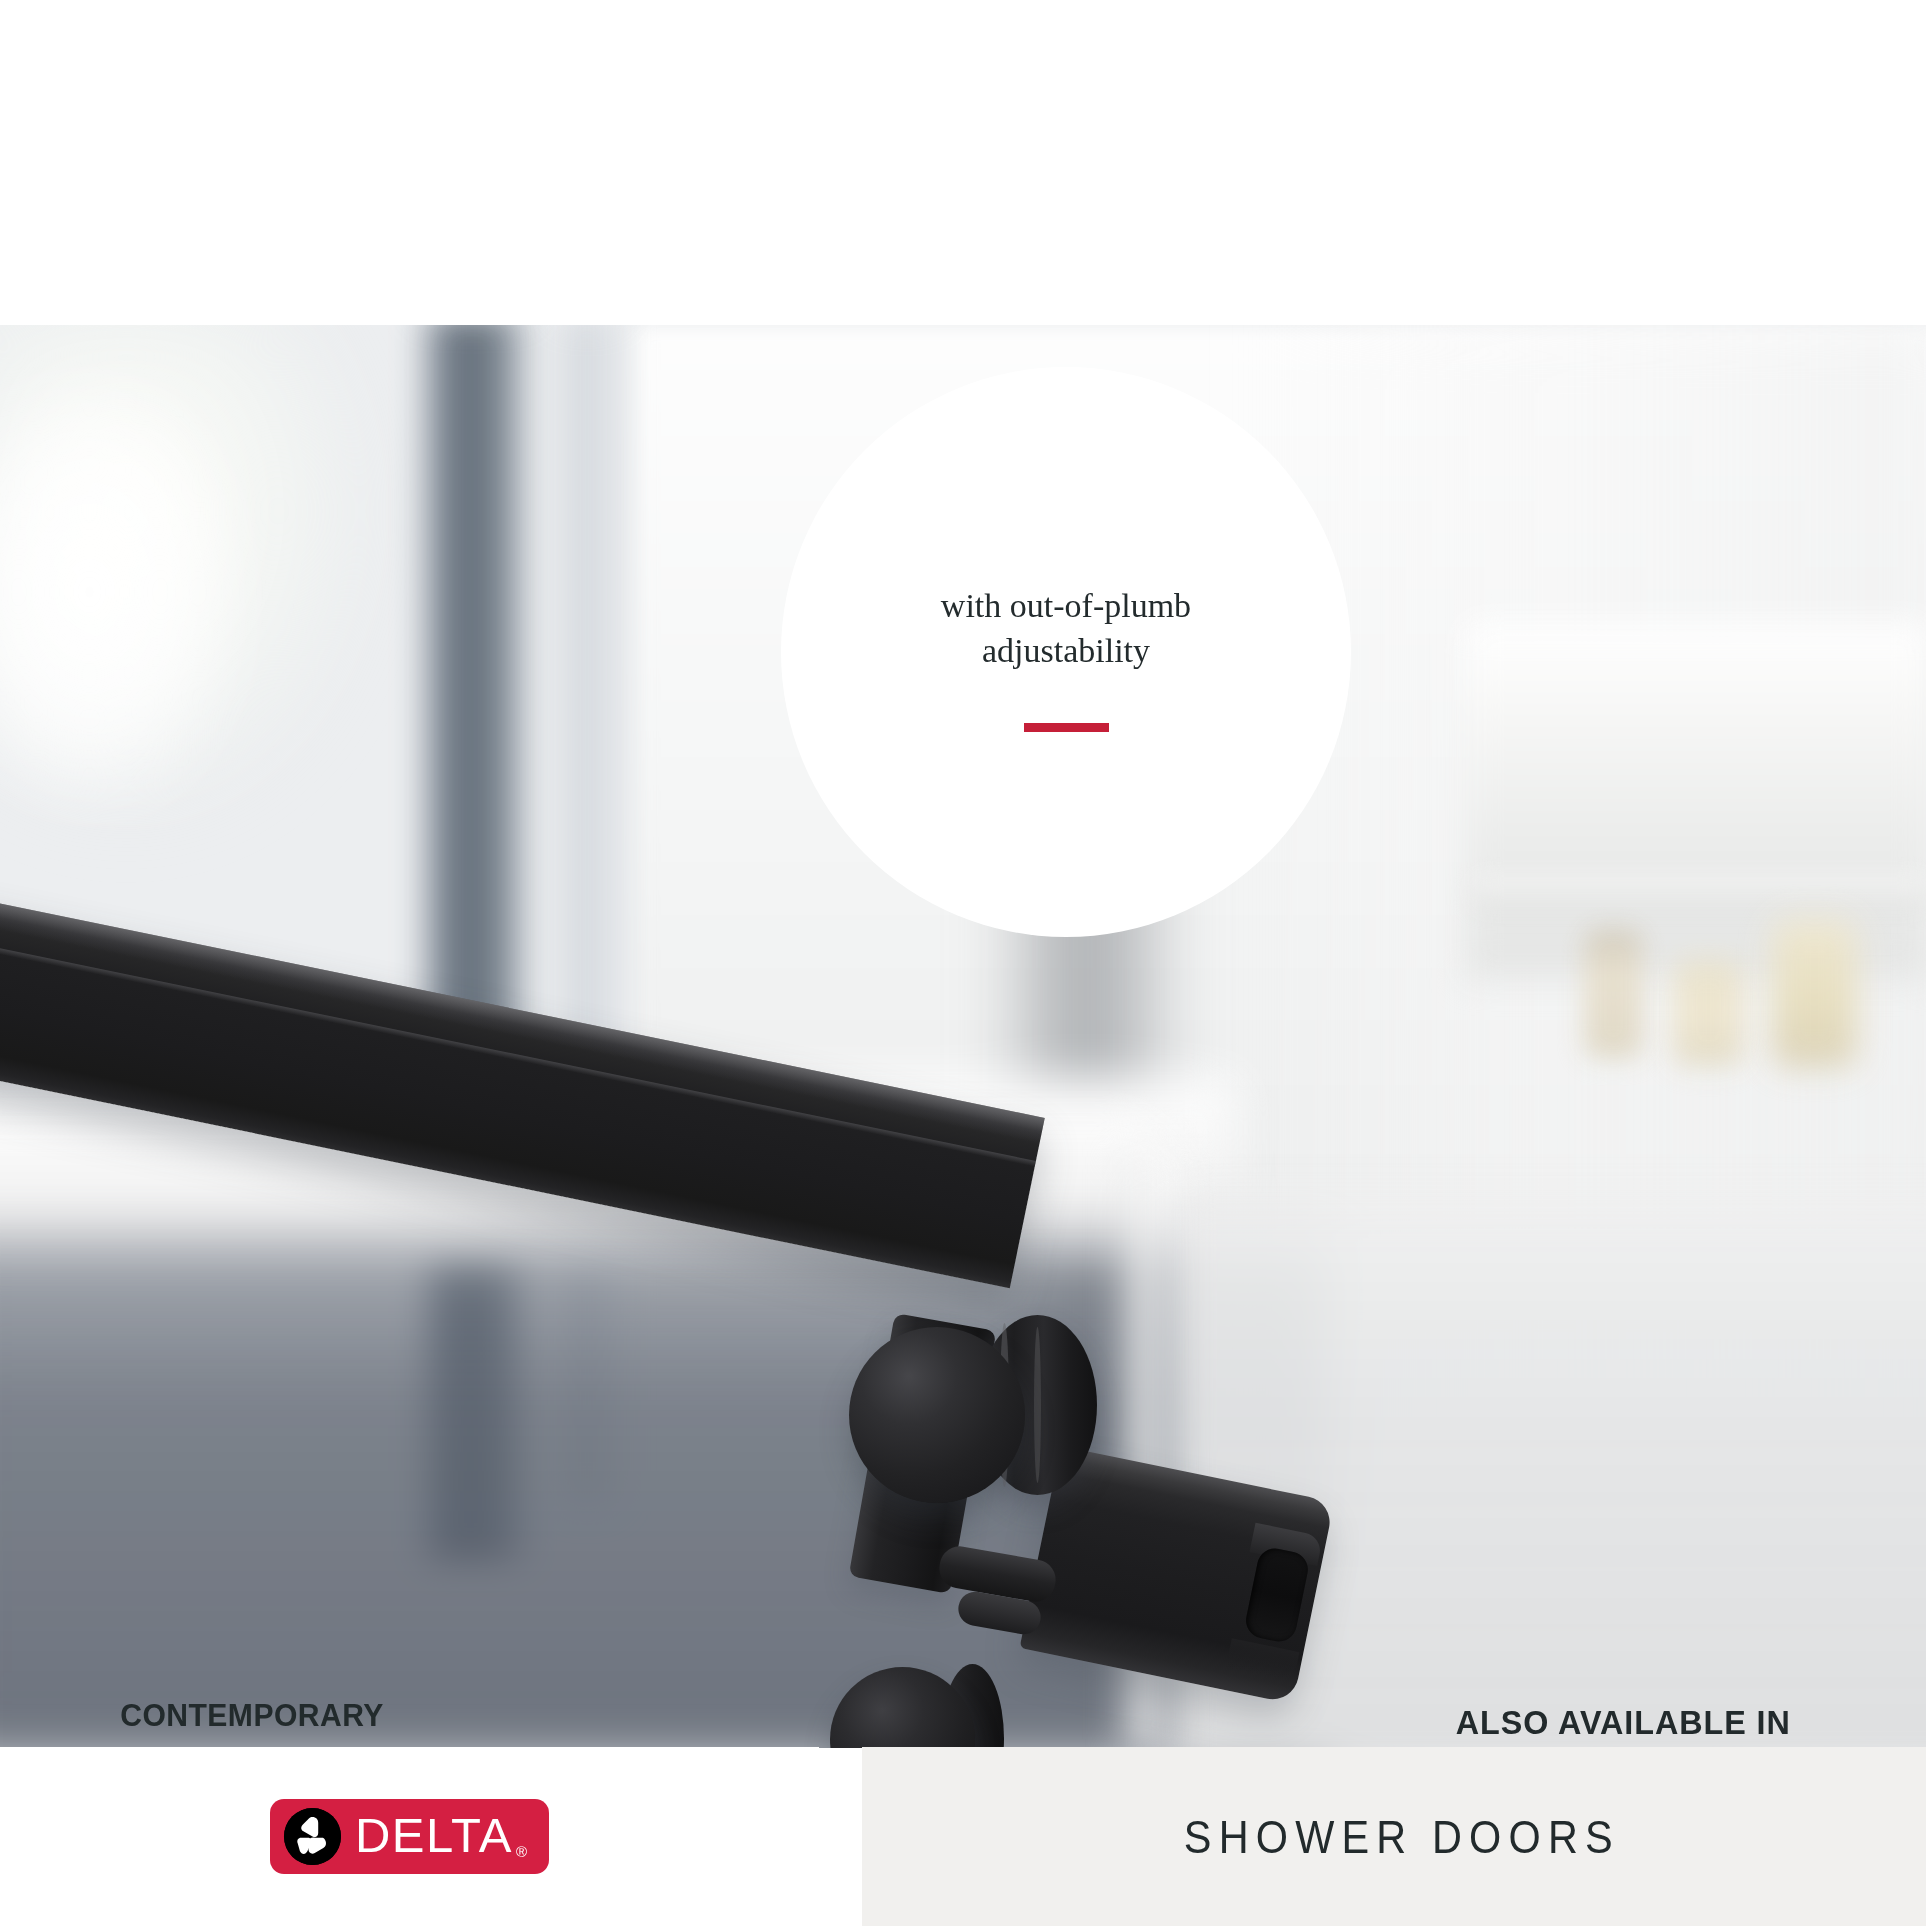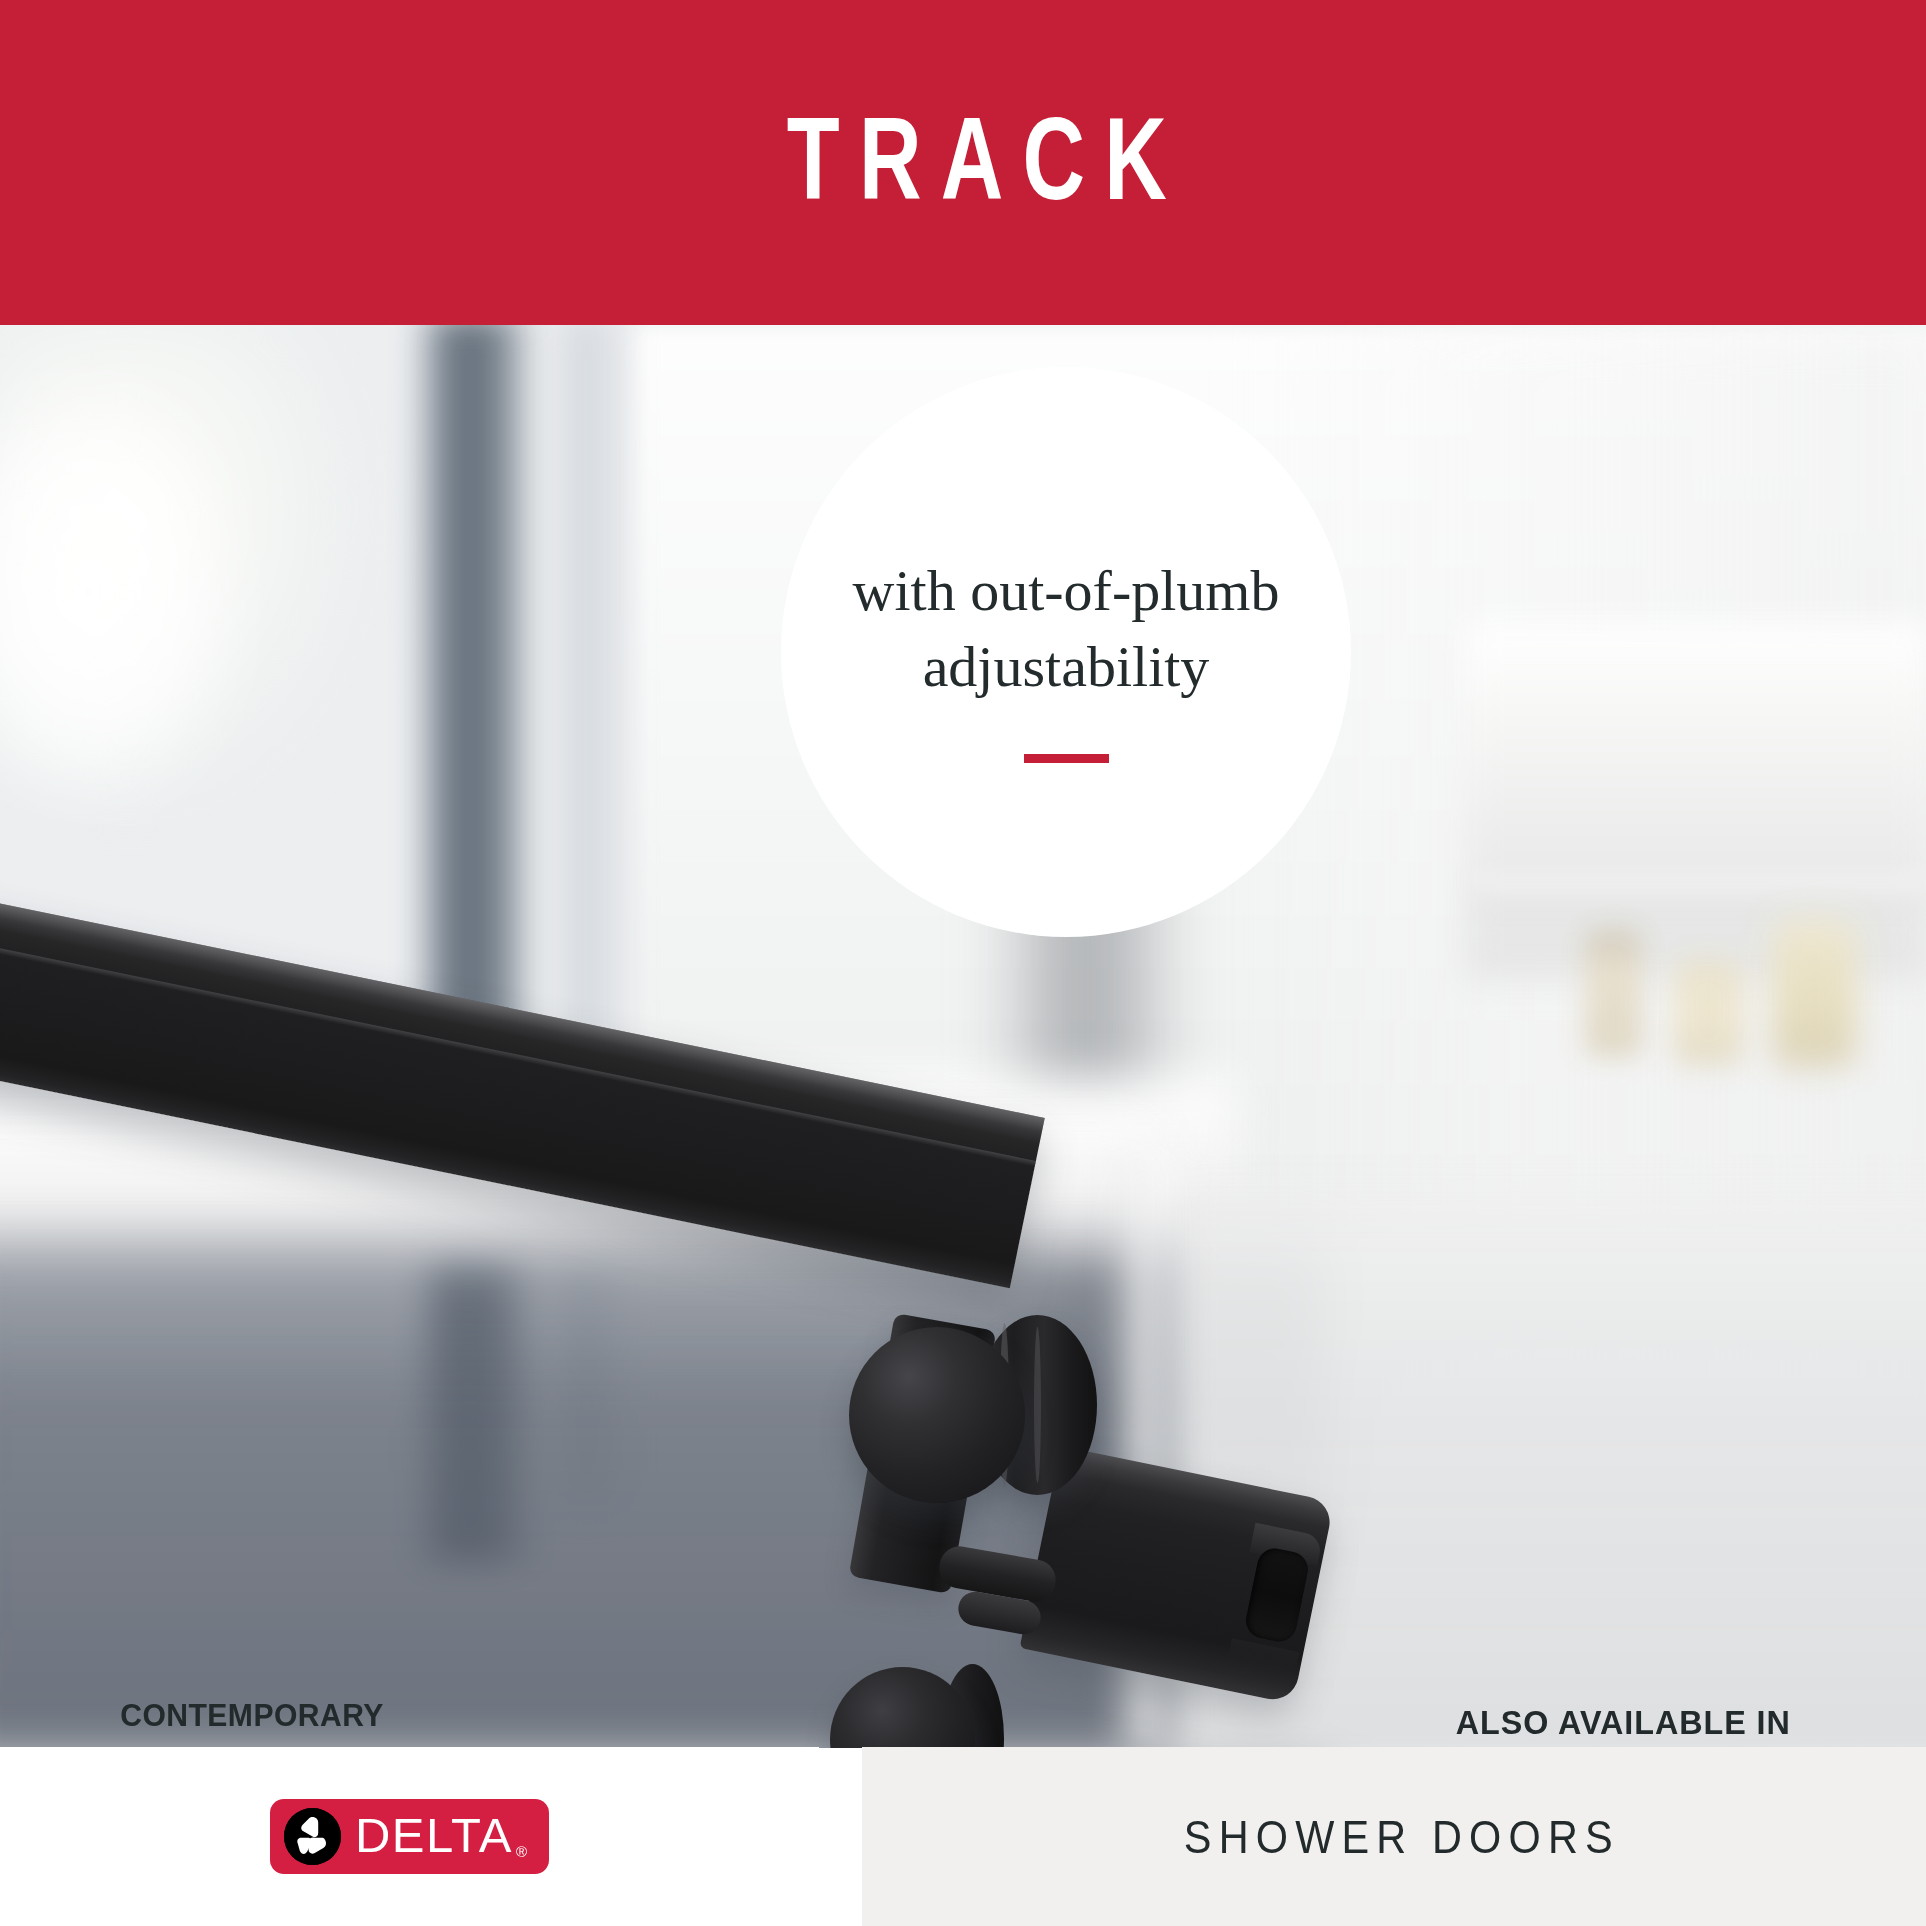--- a/index.html
+++ b/index.html
@@ -414,21 +414,21 @@
     font-size: 55px;
     font-weight: 700;
     color: #232b2d;
     line-height: 1.17;
     letter-spacing: 0.5px;
   }
   .callout-head-l1 { display: block; transform: scaleX(0.92); }
   .callout-head-l2 { display: block; transform: scaleX(0.92); }
   .callout-sub {
     font-family: "Liberation Serif", serif;
-    font-size: 58px;
+    font-size: 34px;
     font-weight: 400;
     color: #232b2d;
     line-height: 1.3;
     margin-top: 12px;
   }
   .callout-rule {
     width: 85px;
     height: 9px;
     background: #c51f38;
     margin-top: 50px;
@@ -611,25 +611,20 @@
     <div class="callout">
       <div class="callout-sub">
         <div>with out-of-plumb</div>
         <div>adjustability</div>
       </div>
       <div class="callout-rule"></div>
     </div>
 
   </div>
 
-  <div class="header-banner">
-    <div class="header-title">
-      <span class="header-title-inner">TRACK</span>
-    </div>
-  </div>
 
   <div class="footer">
     <div class="footer-left">
       <div class="delta-logo">
         <div class="delta-mark">
           <svg viewBox="0 0 100 100" width="57" height="57" aria-hidden="true">
             <circle cx="50" cy="50" r="50" fill="#000000"></circle>
             <path d="M50 16 C56 16 60 20 60 26 L60 44 C60 50 55 53 50 50 L34 41 C29 38 29 32 34 28 L42 20 C45 17 47 16 50 16 Z" fill="#ffffff"></path>
             <path d="M72 56 C75 61 74 67 69 70 L54 79 C49 82 43 79 43 73 L43 60 C43 54 48 51 53 52 L66 52 C69 52 71 53 72 56 Z" fill="#ffffff"></path>
             <path d="M30 52 L42 52 C47 52 50 56 48 61 L41 76 C38 82 31 82 28 76 L24 62 C22 56 25 52 30 52 Z" fill="#ffffff"></path>

